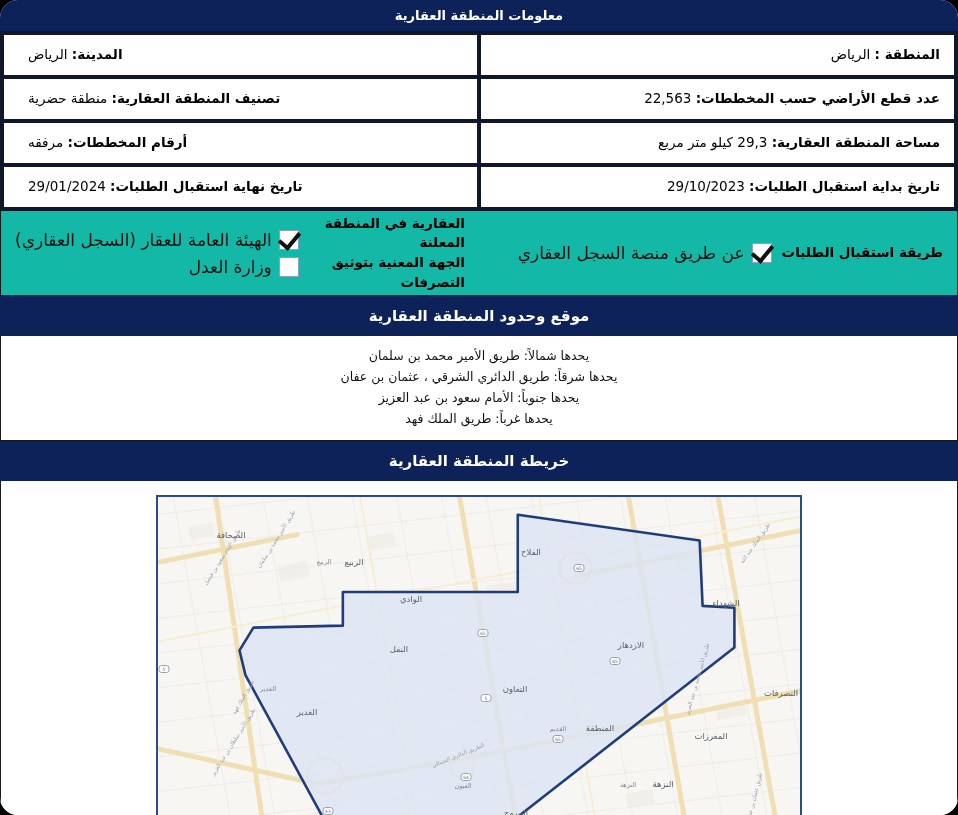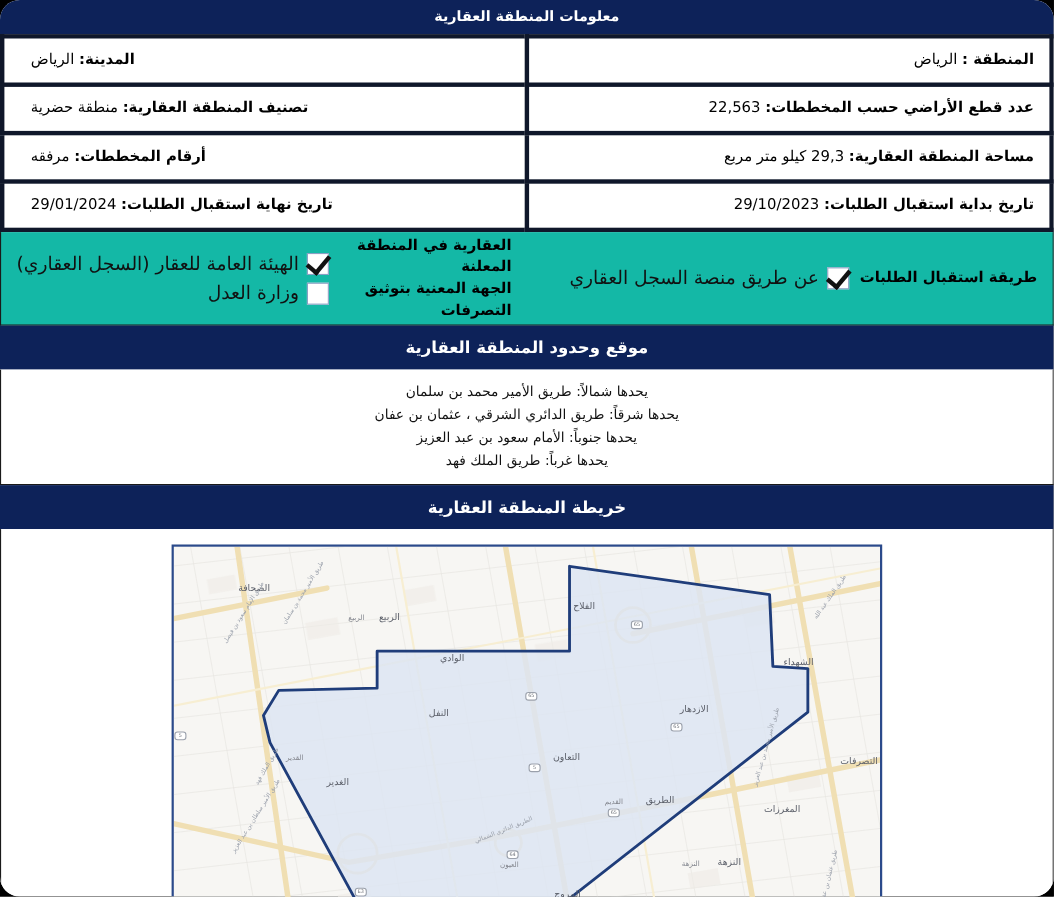--- a/index.html
+++ b/index.html
@@ -341,21 +341,21 @@
       <div class="district" style="left:56px;  top:38px;margin-left:17px;">الصحافة</div>
       <div class="district" style="left:196px; top:65px;">الربيع</div>
       <div class="district" style="left:373px; top:55px;">الفلاح</div>
       <div class="district" style="left:253px; top:102px;">الوادي</div>
       <div class="district" style="left:568px; top:106px;text-align:right;">الشهداء</div>
       <div class="district" style="left:241px; top:152px;">النفل</div>
       <div class="district" style="left:440px; top:148px;margin-left:33px;">الازدهار</div>
       <div class="district" style="left:149px; top:176px;margin-top:39px;">الغدير</div>
       <div class="district" style="left:357px; top:192px;">التعاون</div>
       <div class="district" style="left:623px; top:196px;">التصرفات</div>
-      <div class="district" style="left:442px; top:231px;">الطريق</div>
+      <div class="district" style="left:442px; top:231px;">المنطقة</div>
       <div class="district" style="left:553px; top:239px;">المغرزات</div>
       <div class="district" style="left:358px; top:288px;margin-top:28px;">المروج</div>
       <div class="district" style="left:505px; top:287px;">النزهة</div>
       <div class="district" style="left:411px; top:341px;">المرسلات</div>
       <div class="district" style="left:140px; top:358px;">النخيل</div>
 
       <div class="district sm" style="left:166px; top:65px;">الربيع</div>
       <div class="district sm" style="left:110px; top:192px;">القدير</div>
       <div class="district sm" style="left:400px; top:232px;">القديم</div>
       <div class="district sm" style="left:305px; top:289px;">العيون</div>

